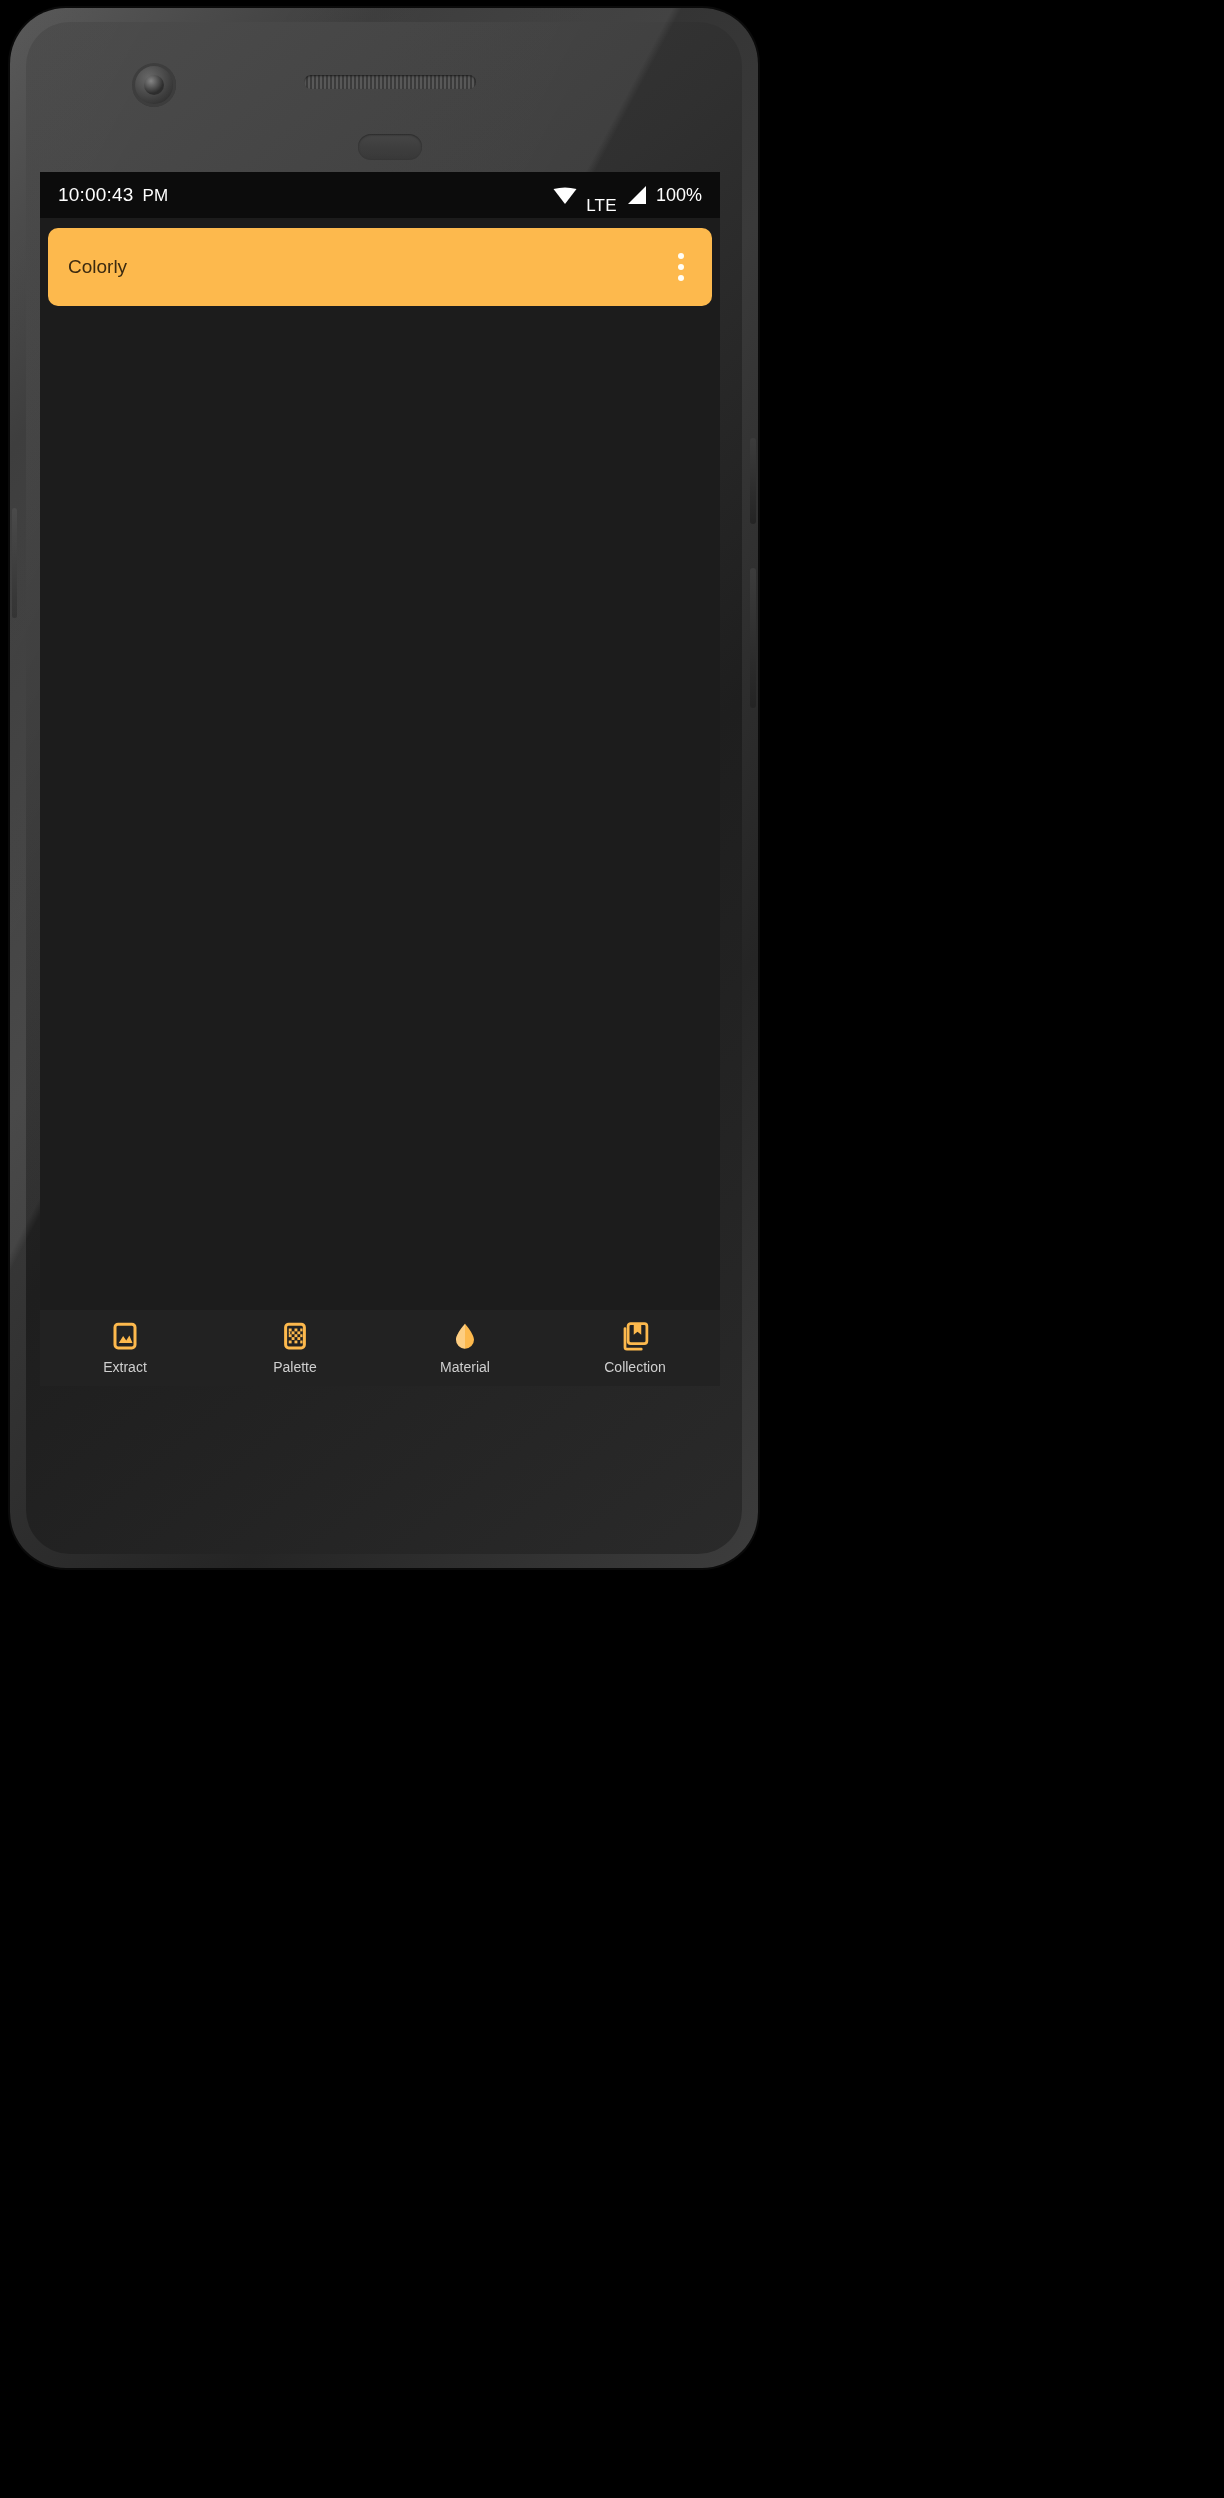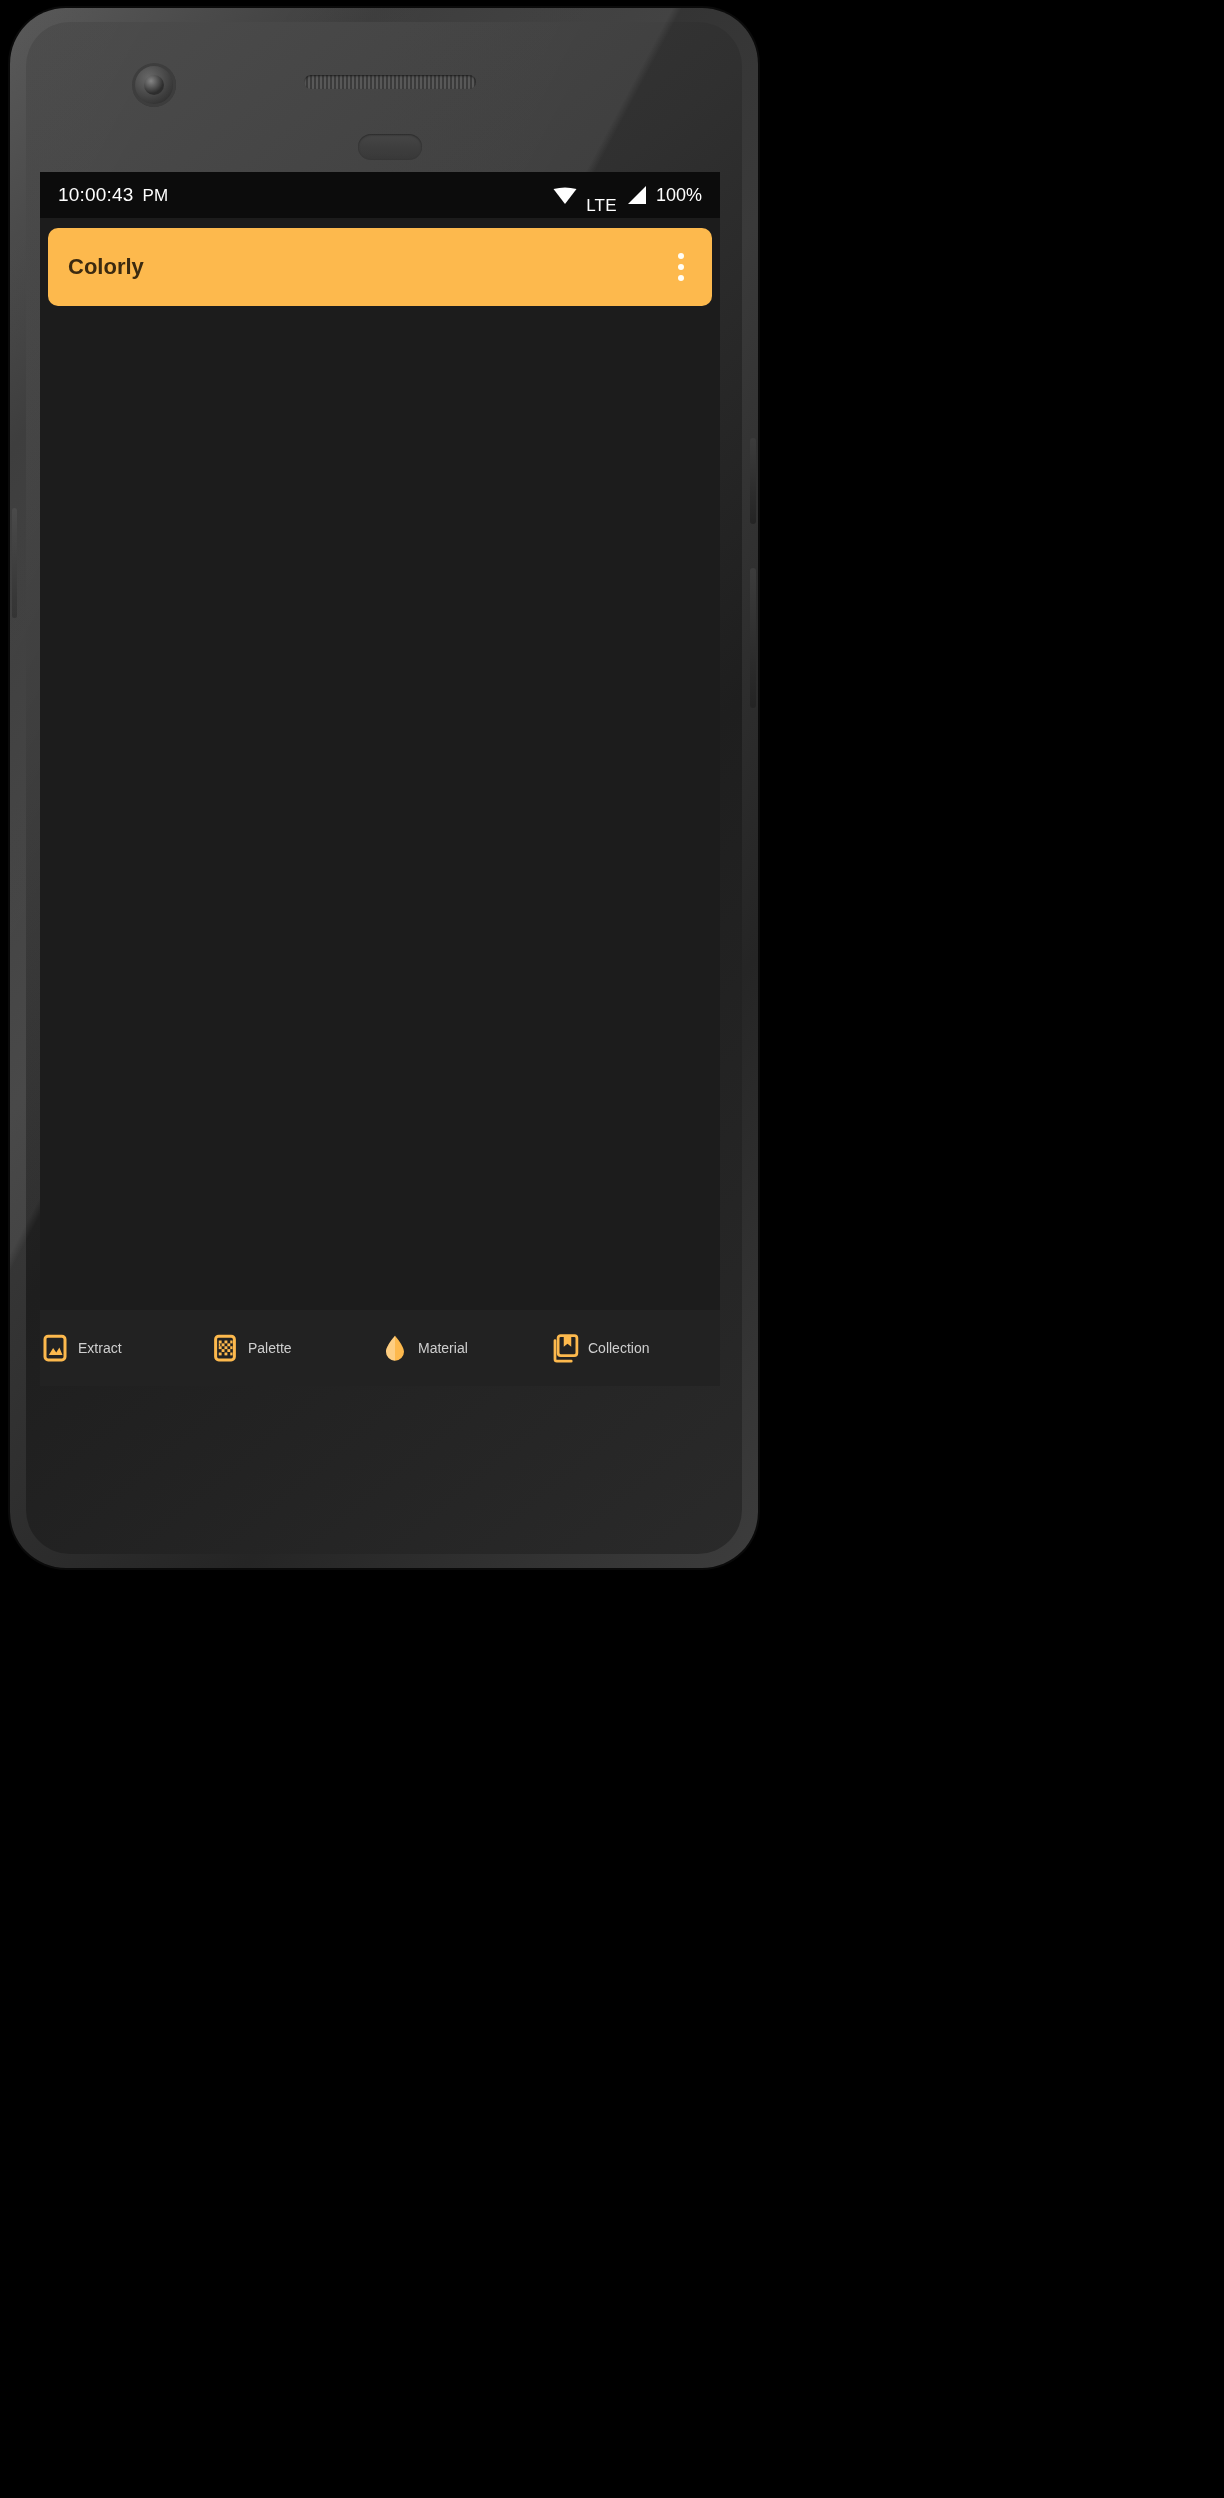--- a/index.html
+++ b/index.html
@@ -83,21 +83,21 @@
   .ico-signal { width: 21px; height: 18px; display:block; }
   .battery { font-size: 18px; text-align: center; }
 
   
   .appbar-wrap { padding: 10px 8px 0 8px; background:#1c1c1c; }
   .appbar {
     position: relative; height: 78px; border-radius: 10px;
     display:flex; align-items:center; justify-content:space-between;
     padding: 0 20px;
   }
-  .app-title { font-size: 22px; color: #3b2a10; font-weight: 700; }
+  .app-title { font-size: 19px; color: #3b2a10; font-weight: 400; }
   .overflow { display:flex; flex-direction:column; gap:5px; padding:6px 8px; cursor:pointer; }
   .overflow i { display:block; width:6px; height:6px; border-radius:50%; background:#fffdf6; }
 
   
   .list { padding: 18px 8px 0 8px; background:#1c1c1c; }
   .card {
     position: relative; background:#232323; border-radius: 10px;
     margin-bottom: 16px; padding: 6px 6px 0 6px;
     box-shadow: 0 2px 5px rgba(0,0,0,.55);
     overflow: hidden;
@@ -108,21 +108,21 @@
     white-space: nowrap; overflow: hidden; text-overflow: ellipsis;
   }
 
   
   .bottomnav {
     position: absolute; left: 40px; top: 1310px;
     width: 680px; height: 76px; background: #222222;
     display: flex; align-items: center;
   }
   .navitem {
-    flex: 1; display:flex; flex-direction:row; align-items:center; gap:8px;
+    flex: 1; display:flex; flex-direction:column; align-items:center; gap:8px;
     cursor:pointer;
   }
   .navicon { width: 30px; height: 30px; display:block; }
   .navlabel { font-size: 14px; color: #cfcfcf; }
 
   
   .gloss {
     position: absolute; left: 0; top: 0; width: 748px; height: 1560px;
     border-radius: 56px; pointer-events: none;
     background: linear-gradient(118deg,

